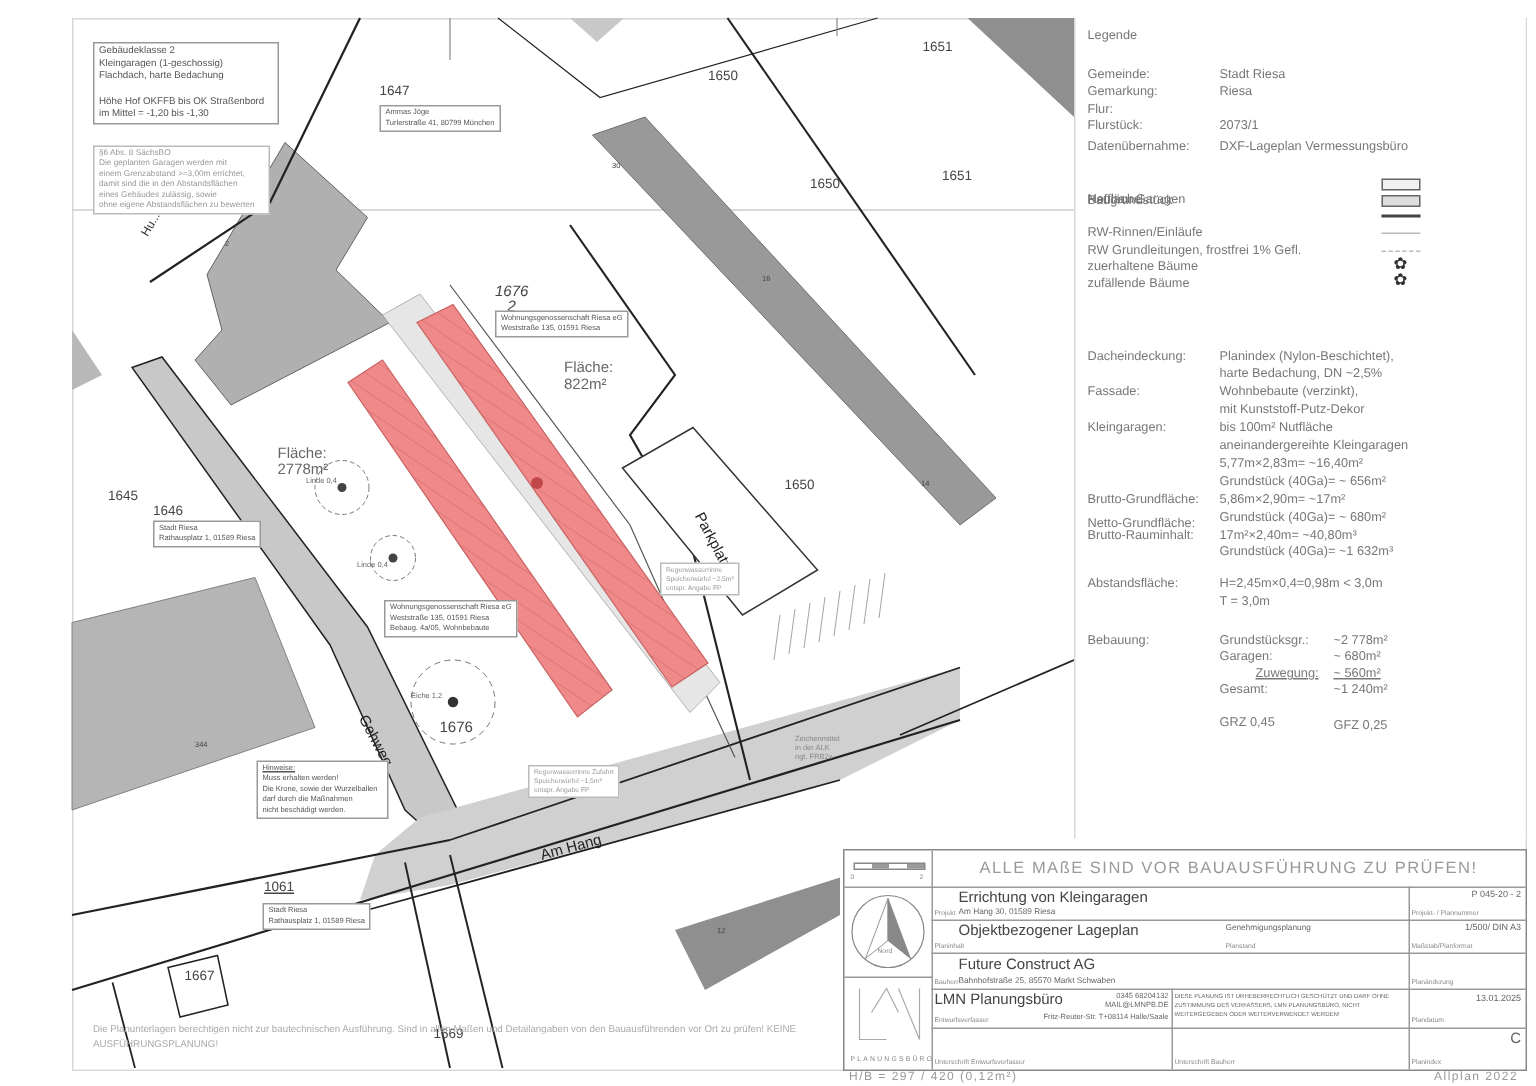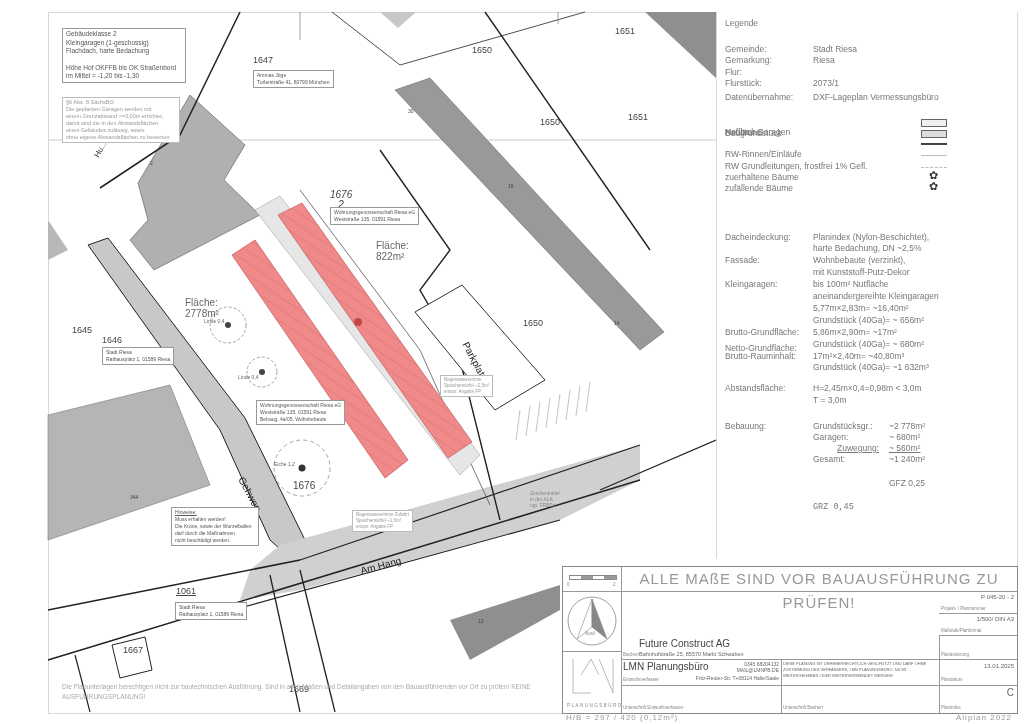--- a/index.html
+++ b/index.html
@@ -255,21 +255,21 @@
 
   <div class="row" style="top:409px;">Bebauung:</div>
   <div class="val" style="top:409px;">Grundstücksgr.:</div>
   <div class="val2" style="top:409px;">~2 778m²</div>
   <div class="val" style="top:420px;">Garagen:</div>
   <div class="val2" style="top:420px;">~ 680m²</div>
   <div class="val" style="top:431px;text-decoration:underline;margin-left:24px;">Zuwegung:</div>
   <div class="val2" style="top:431px;text-decoration:underline;">~ 560m²</div>
   <div class="val" style="top:442px;">Gesamt:</div>
   <div class="val2" style="top:442px;">~1 240m²</div>
-  <div class="val" style="top:490px;font-family:Liberation Mono, monospace;">GRZ 0,45</div>
+  <div class="val" style="top:464px;">GRZ 0,45</div>
   <div class="val2" style="top:466px;">GFZ 0,25</div>
 </div>
 
 <div class="tb">
 
   <div class="cell" style="left:0;top:0;width:58px;height:24px;border-right-width:1px;border-bottom-width:1px;">
     <div style="position:absolute;left:6px;top:8px;width:46px;height:3px;border:1px solid #888;background:linear-gradient(90deg,#fff 0 25%,#999 25% 50%,#fff 50% 75%,#999 75%);"></div>
     <span class="tiny" style="position:absolute;left:4px;top:15px;">0</span>
     <span class="tiny" style="position:absolute;left:50px;top:15px;">2</span>
   </div>
@@ -284,28 +284,39 @@
   <div class="cell" style="left:0;top:84px;width:58px;height:62px;border-right-width:1px;">
     <svg width="58" height="52">
       <polyline points="10,8 10,42 28,42" fill="none" stroke="#aaa" stroke-width="0.8"></polyline>
       <polyline points="18,24 28,8 36,24" fill="none" stroke="#aaa" stroke-width="0.8"></polyline>
       <polyline points="36,8 50,42 50,8" fill="none" stroke="#aaa" stroke-width="0.8"></polyline>
     </svg>
     <span class="tiny" style="position:absolute;left:4px;top:52px;letter-spacing:1.5px;">PLANUNGSBÜRO</span>
   </div>
 
   <div class="cell" style="left:58px;top:0;width:396px;height:24px;border-bottom-width:1px;">
-    <div style="text-align:center;line-height:24px;font-size:15px;color:#999;letter-spacing:1px;">ALLE MAßE SIND VOR BAUAUSFÜHRUNG ZU PRÜFEN!</div>
-  </div>
-
+    <div style="text-align:center;line-height:24px;font-size:11px;color:#999;letter-spacing:1px;">ALLE MAßE SIND VOR BAUAUSFÜHRUNG ZU PRÜFEN!</div>
+  </div>
+
+  <div class="cell" style="left:58px;top:24px;width:318px;height:22px;border-bottom-width:1px;border-right-width:1px;">
+    <div class="big" style="position:absolute;left:18px;top:2px;">Errichtung von Kleingaragen</div>
+    <div class="tiny" style="position:absolute;left:2px;top:15px;">Projekt</div>
+    <div style="position:absolute;left:18px;top:14px;font-size:5.5px;">Am Hang 30, 01589 Riesa</div>
+  </div>
   <div class="cell" style="left:376px;top:24px;width:78px;height:22px;border-bottom-width:1px;">
     <div style="position:absolute;right:3px;top:3px;font-size:6px;">P 045-20 - 2</div>
     <div class="tiny" style="position:absolute;left:2px;top:15px;">Projekt- / Plannummer</div>
   </div>
 
+  <div class="cell" style="left:58px;top:46px;width:318px;height:22px;border-bottom-width:1px;border-right-width:1px;">
+    <div class="big" style="position:absolute;left:18px;top:2px;">Objektbezogener Lageplan</div>
+    <div class="tiny" style="position:absolute;left:2px;top:15px;">Planinhalt</div>
+    <div style="position:absolute;left:196px;top:3px;font-size:5.5px;">Genehmigungsplanung</div>
+    <div class="tiny" style="position:absolute;left:196px;top:15px;">Planstand</div>
+  </div>
   <div class="cell" style="left:376px;top:46px;width:78px;height:22px;border-bottom-width:1px;">
     <div style="position:absolute;right:3px;top:3px;font-size:6px;">1/500/ DIN A3</div>
     <div class="tiny" style="position:absolute;left:2px;top:15px;">Maßstab/Planformat</div>
   </div>
 
   <div class="cell" style="left:58px;top:68px;width:318px;height:24px;border-bottom-width:1px;border-right-width:1px;">
     <div class="big" style="position:absolute;left:18px;top:3px;">Future Construct AG</div>
     <div class="tiny" style="position:absolute;left:2px;top:17px;">Bauherr</div>
     <div style="position:absolute;left:18px;top:16px;font-size:5.5px;">Bahnhofstraße 25, 85570 Markt Schwaben</div>
   </div>

